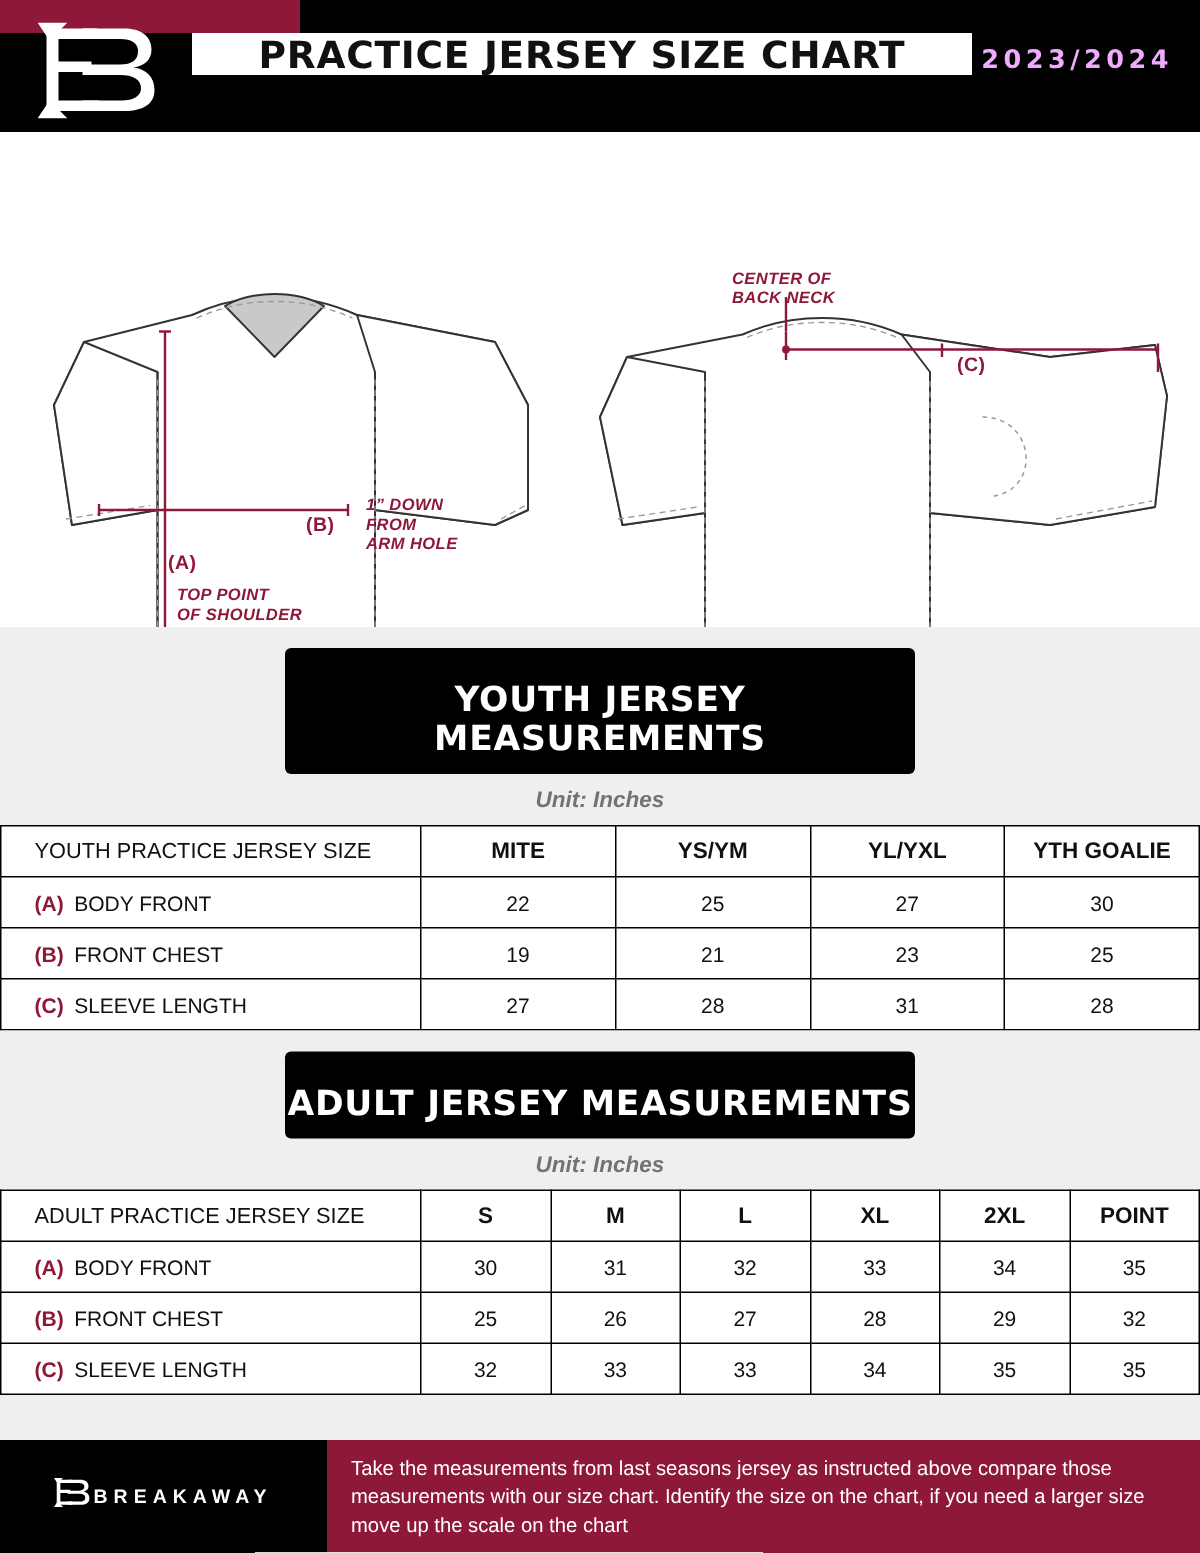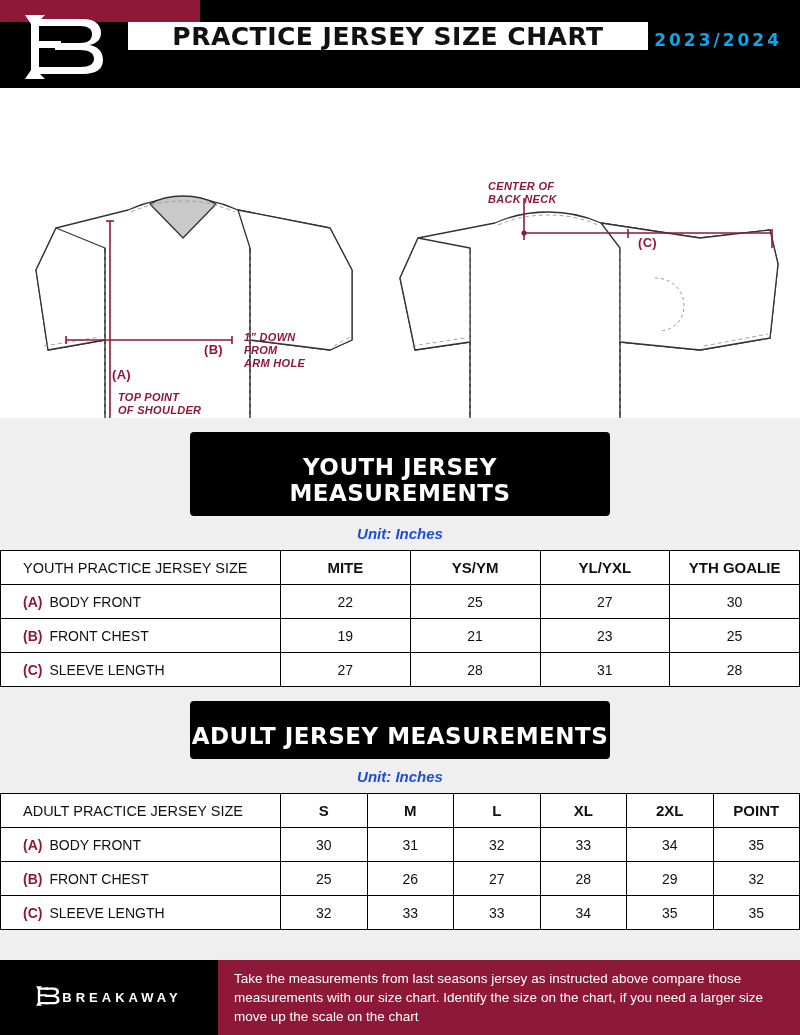--- a/index.html
+++ b/index.html
@@ -48,21 +48,21 @@
   .title-band .title-text {
     font-weight: bold;
     font-size: 25px;
     letter-spacing: 0.5px;
     color: #111111;
     font-family: "DejaVu Sans", sans-serif;
   }
   .season {
     position: absolute;
     right: 18px; top: 30px;
-    color: #0ea5e9;
+    color: #f0abfc;
     font-size: 17px;
     font-weight: bold;
     letter-spacing: 3px;
     font-family: "DejaVu Sans", sans-serif;
   }
 
   
   .diagram {
     position: relative;
     height: 330px;
@@ -111,21 +111,21 @@
     letter-spacing: 0.5px;
     padding: 22px 0 10px 0;
     border-radius: 4px;
     font-family: "DejaVu Sans", sans-serif;
   }
   .unit {
     text-align: center;
     font-style: italic;
     font-weight: bold;
     font-size: 15px;
-    color: #1d4ed8;
+    color: #737373;
     padding: 9px 0 8px 0;
   }
 
   
   table.size-table {
     width: 100%;
     border-collapse: collapse;
     background: #ffffff;
     table-layout: fixed;
   }

